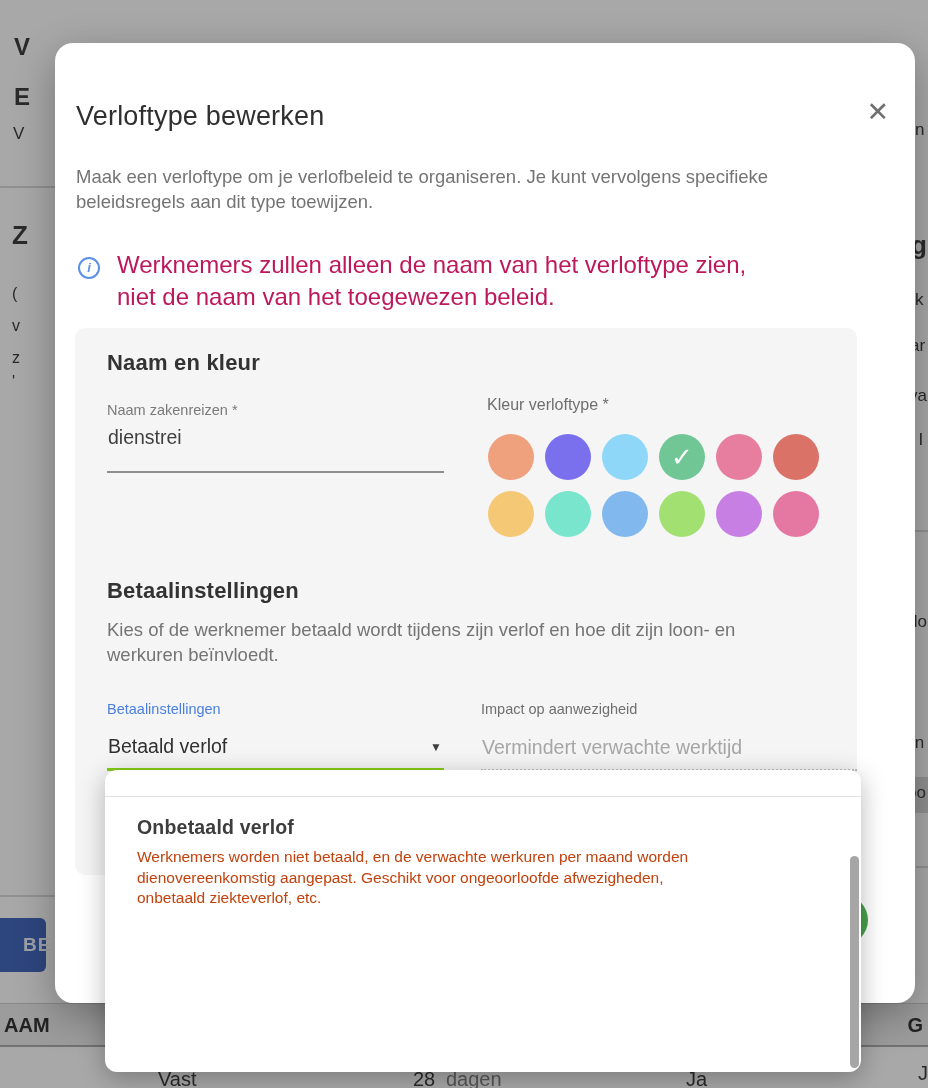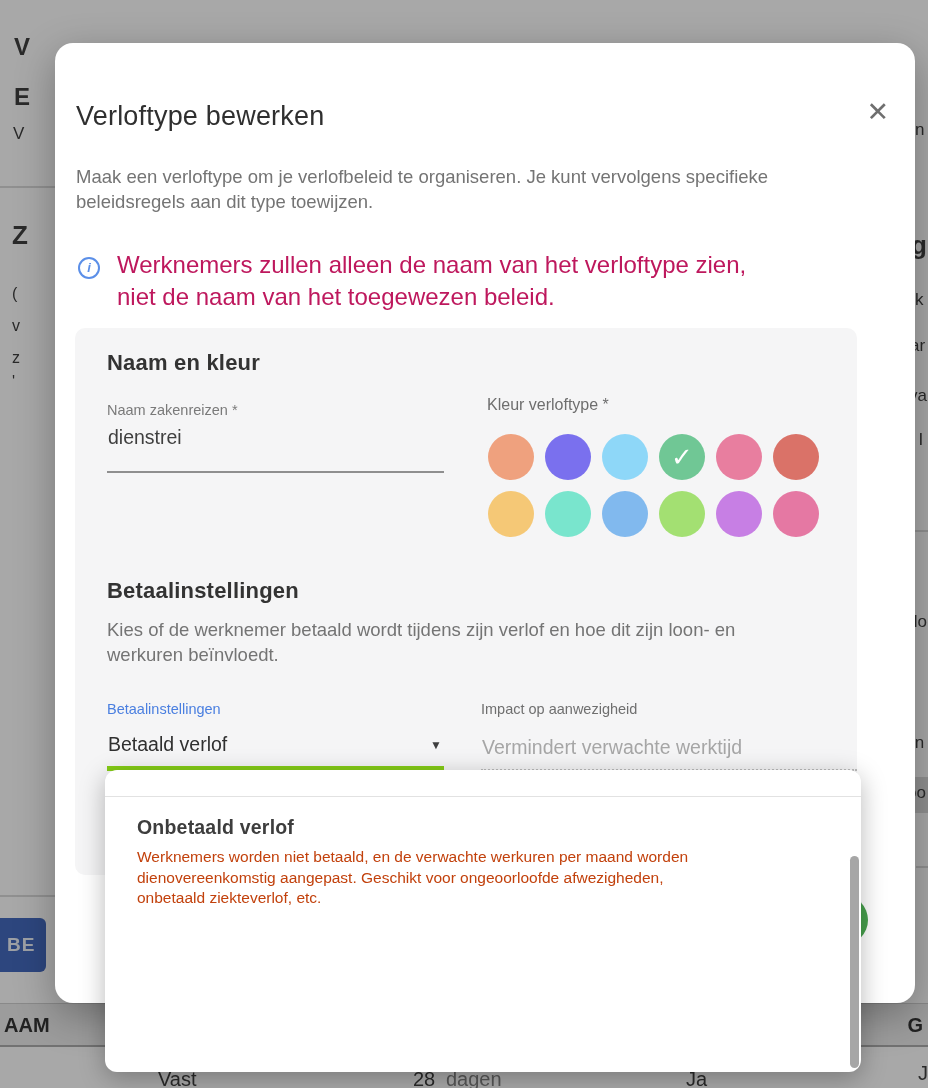--- a/index.html
+++ b/index.html
@@ -8,21 +8,21 @@
   #stage { position:relative; width:928px; height:1088px; overflow:hidden; background:#fff; }
 
   
   .bg-page { position:absolute; inset:0; background:#fff; z-index:0; }
   .frag { position:absolute; color:#3a3a3a; white-space:nowrap; }
   .frag.b { font-weight:bold; }
   .bg-divider { position:absolute; height:2px; background:#d9d9d9; }
   .bg-chip { position:absolute; left:901px; top:777px; width:27px; height:36px; background:#d9d9d9; border-radius:5px 0 0 5px; }
   .bg-button { position:absolute; left:0; top:918px; width:46px; height:54px; background:#3f66bd;
                border-radius:0 6px 6px 0; color:#eef2fa; font-weight:bold; font-size:19px;
-               line-height:54px; padding-left:7px; letter-spacing:1px; }
+               line-height:54px; padding-left:23px; letter-spacing:1px; }
   .bg-theader { position:absolute; left:0; top:1003px; width:928px; height:44px; background:#ececec;
                 border-top:1px solid #cfcfcf; border-bottom:2px solid #ababab; }
   .bg-theader .hl { position:absolute; left:4px; top:0; line-height:42px; font-weight:bold; font-size:20px; color:#2e2e2e; }
   .bg-theader .hr { position:absolute; right:5px; top:0; line-height:42px; font-weight:bold; font-size:20px; color:#2e2e2e; }
 
   
   .overlay { position:absolute; inset:0; background:rgba(15,15,15,0.36); z-index:1; }
 
   
   .modal { position:absolute; left:55px; top:31px; width:860px; height:960px; background:#fff;
@@ -45,21 +45,21 @@
   .name-value   { position:absolute; left:33px; top:98px; font-size:19.5px; color:#3f3f3f; }
   .name-underline { position:absolute; left:32px; top:143px; width:337px; height:2px; background:#8f8f8f; }
   .color-label  { left:412px; top:68px; font-size:16px; color:#6e6e6e; }
   .swatches { position:absolute; left:413px; top:106px; width:332px; display:flex; flex-wrap:wrap; gap:11px; }
   .swatch { width:46px; height:46px; border-radius:50%; cursor:pointer; position:relative; }
   .swatch .chk { position:absolute; inset:0; display:flex; align-items:center; justify-content:center;
                  color:#fff; font-size:26px; font-weight:bold; }
   .pay-desc { position:absolute; left:32px; top:290px; width:650px; font-size:18.5px; line-height:1.35; color:#747474; }
   .pay-label { left:32px; top:373px; color:#4a7fe0; }
   .impact-label { left:406px; top:373px; color:#6f6f6f; }
-  .pay-field { position:absolute; left:32px; top:393px; width:337px; height:50px; border-bottom:5px solid #84cc16; cursor:pointer; }
+  .pay-field { position:absolute; left:32px; top:393px; width:337px; height:50px; border-bottom:3px solid #84cc16; cursor:pointer; }
   .pay-field .val { position:absolute; left:1px; bottom:10px; font-size:19.5px; color:#303030; }
   .pay-field .caret { position:absolute; right:2px; bottom:14px; font-size:12px; color:#3f3f3f; }
   .impact-field { position:absolute; left:406px; top:393px; width:376px; height:50px; border-bottom:2px dotted #bcbcbc; }
   .impact-field .val { position:absolute; left:1px; bottom:10px; font-size:19.5px; color:#a6a6a6; }
 
   .save-btn { position:absolute; left:733px; top:852px; width:80px; height:50px; border-radius:25px;
               background:#47a14d; border:none; cursor:pointer; z-index:3; }
 
   
   .dropdown { position:absolute; left:105px; top:770px; width:756px; height:302px; background:#fff;

